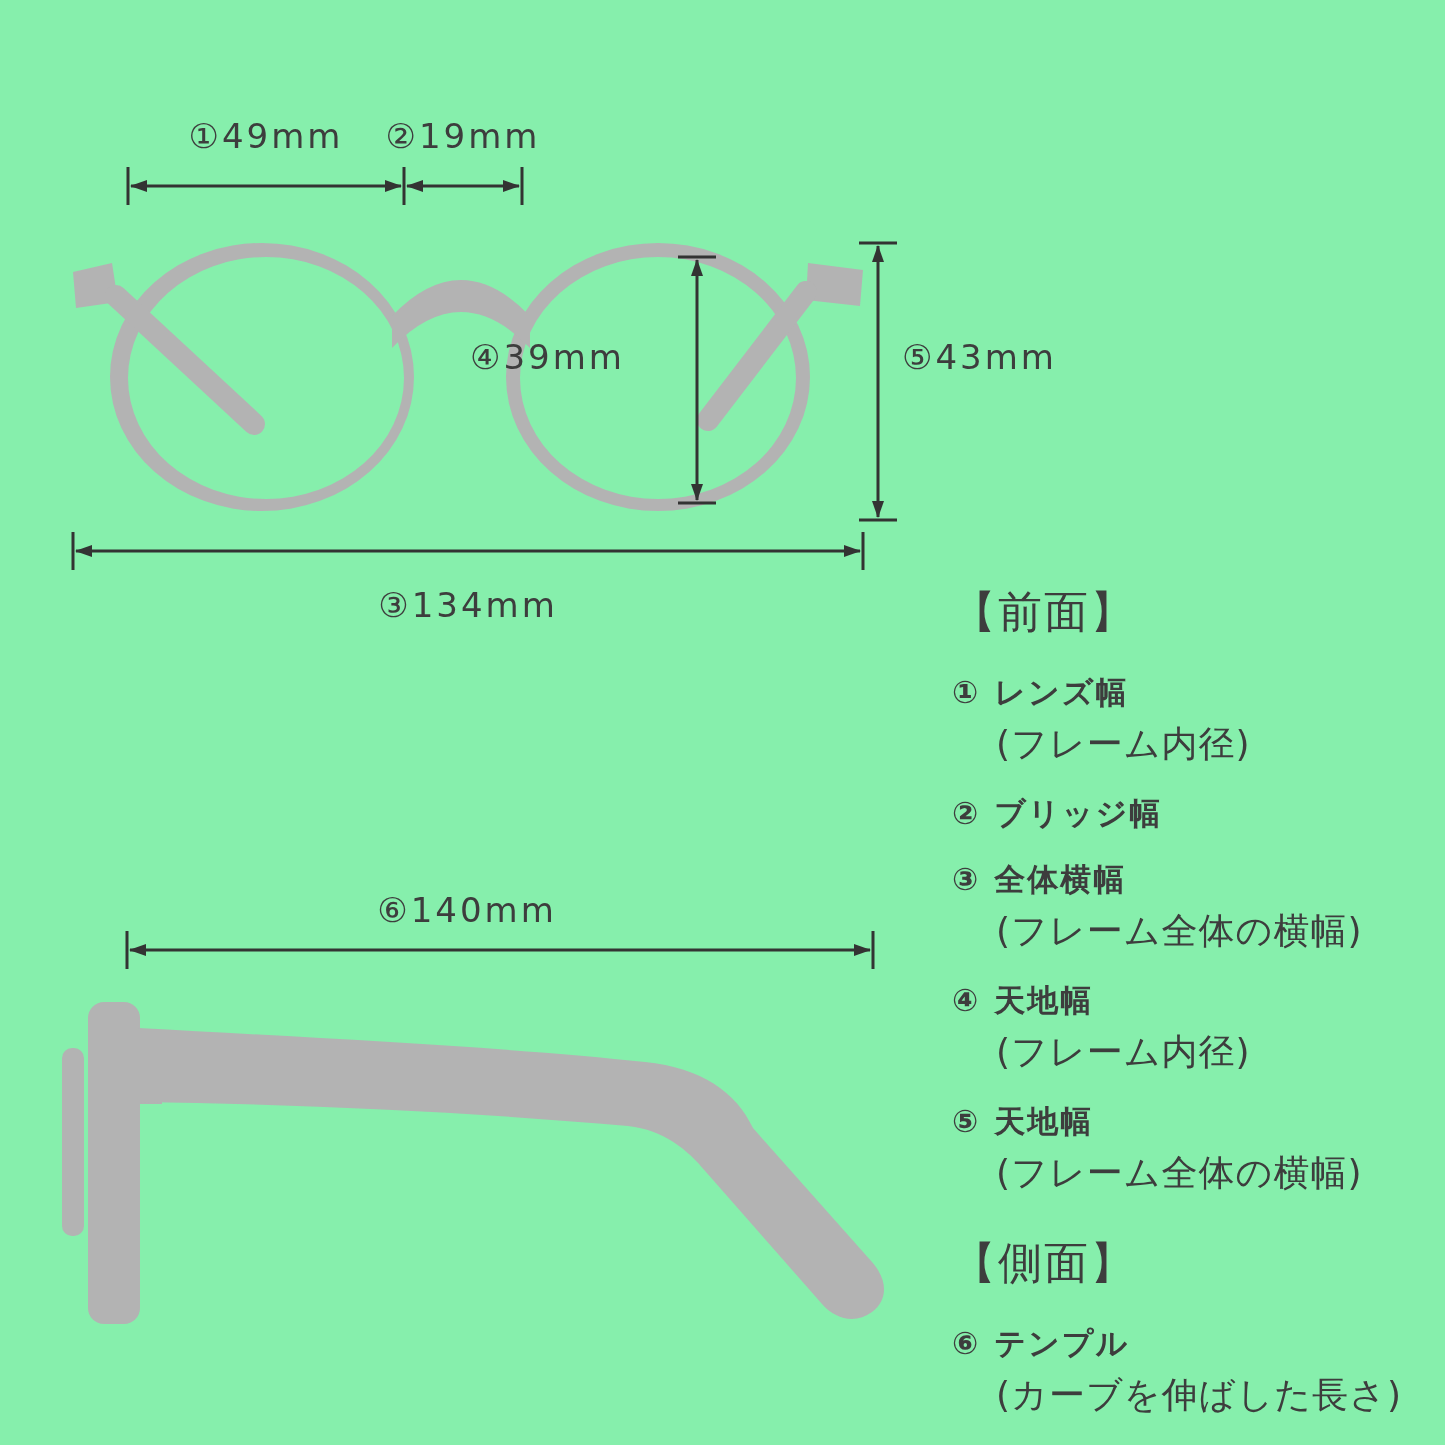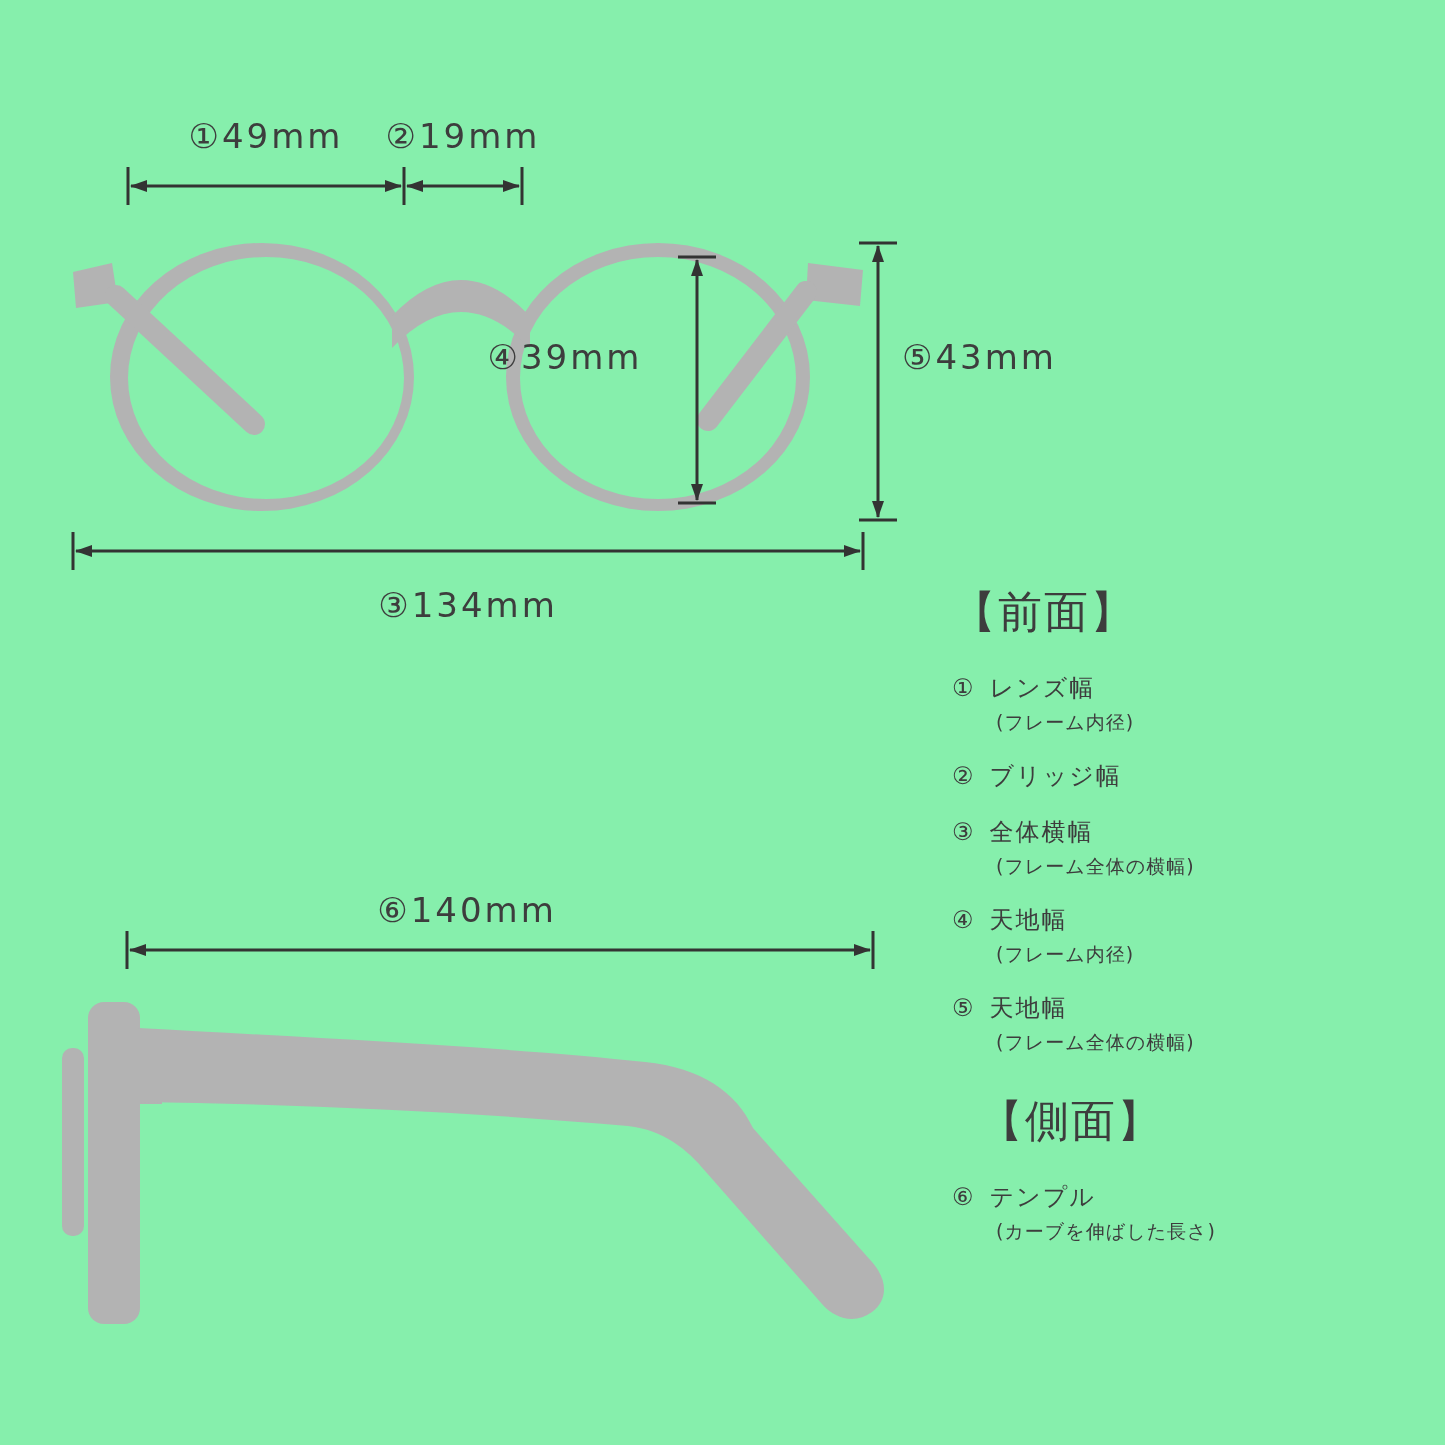--- a/index.html
+++ b/index.html
@@ -15,39 +15,39 @@
   svg.layer { position: absolute; left: 0; top: 0; }
   .dim-label {
     position: absolute;
     font-size: 34px;
     font-weight: 500;
     letter-spacing: 3px;
     color: #3d3d3d;
     white-space: nowrap;
   }
   .center { text-align: center; }
-  .right  { text-align: center; }
+  .right  { text-align: left; }
   .legend {
     position: absolute;
     left: 952px;
     top: 583px;
     width: 480px;
   }
   .legend-heading {
     font-size: 44px;
     letter-spacing: 2px;
     font-weight: 500;
     margin: 0 0 30px 0;
   }
-  .legend-heading.side { margin-top: 36px; margin-left: 27px; }
+  .legend-heading.side { margin-top: 36px; }
   .legend-item { margin-bottom: 24px; }
-  .legend-line { font-size: 24px; letter-spacing: 2px; font-weight: 400; }
+  .legend-line { font-size: 31px; letter-spacing: 2px; font-weight: 700; }
   .legend-line .num { margin-right: 14px; }
   .legend-note {
-    font-size: 19px;
+    font-size: 36px;
     letter-spacing: 1px;
     padding-left: 44px;
     margin-top: 6px;
   }
   .legend-note:empty { display: none; margin: 0; }
 </style>
 </head>
 <body>
 
 <div class="canvas">

